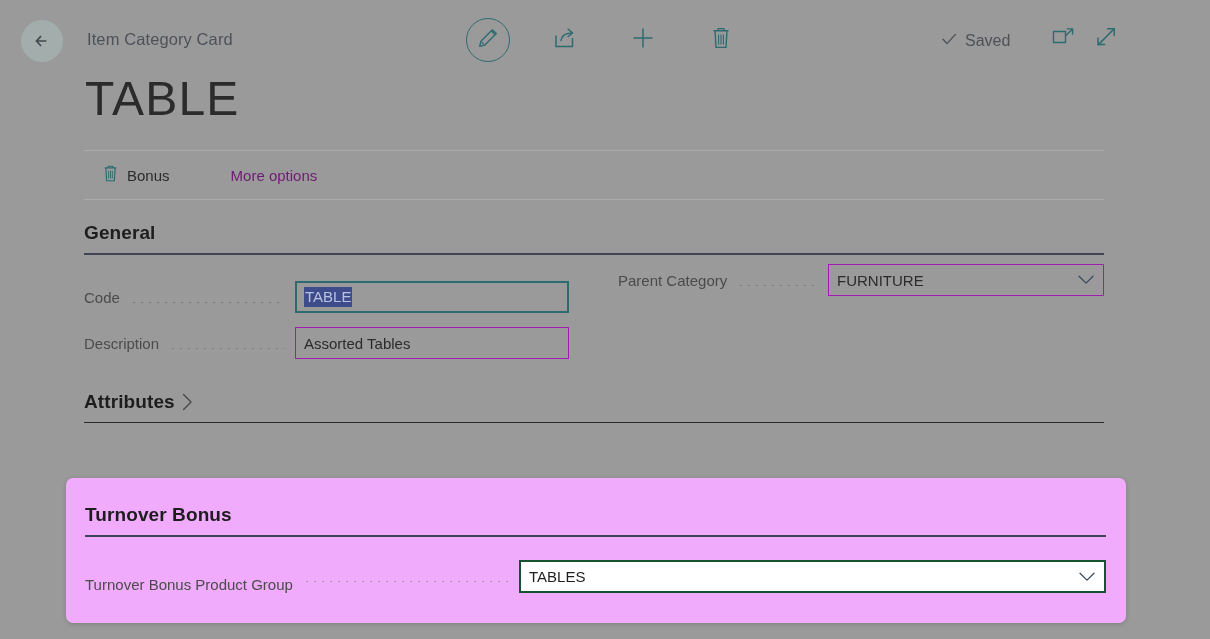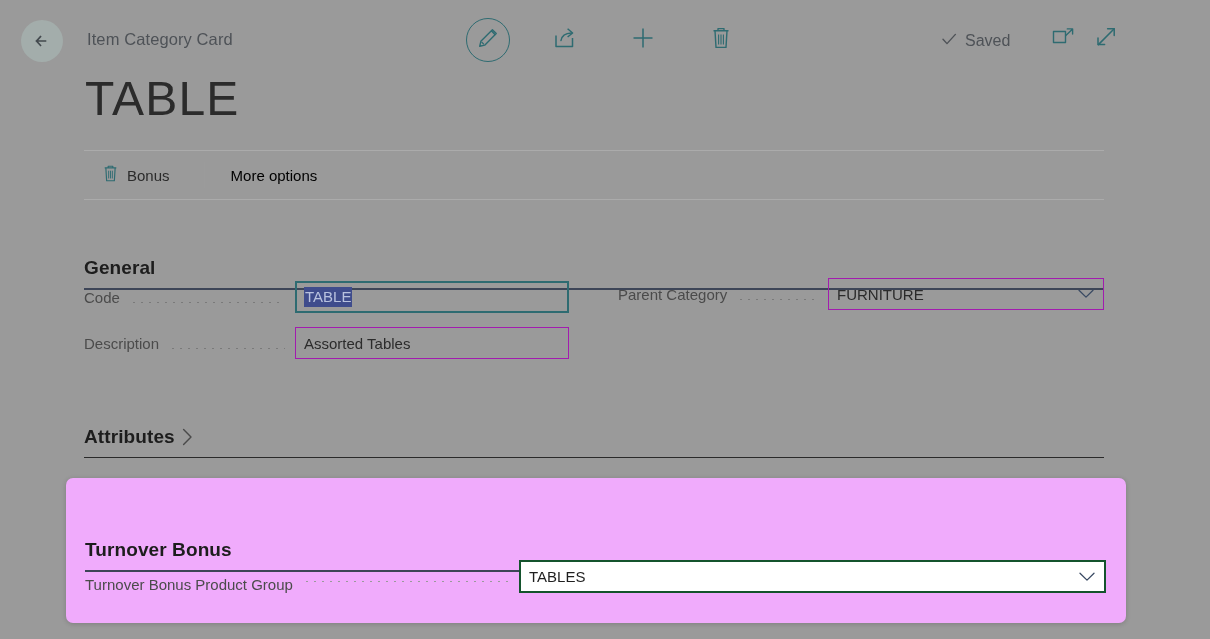--- a/index.html
+++ b/index.html
@@ -100,28 +100,27 @@
     color: #323232;
     cursor: pointer;
     padding: 0 4px;
   }
   #action-delete { margin-left: 14px; color: #2b2b2b; }
   .action-sep {
     width: 1px; height: 26px;
     background: #9b9b9b;
     margin: 0 22px 0 30px;
   }
-  #action-more { color: #000000; }
+  #action-more { color: #701a75; }
 
   
   .section {
     position: absolute;
     left: 84px;
     width: 1020px;
-    margin-top: 35px;
   }
   .section-title {
     font-size: 19px;
     font-weight: 700;
     color: #1d1d1d;
     letter-spacing: .1px;
     padding-bottom: 9px;
     display: flex; align-items: center; gap: 4px;
   }
   .section-rule {
@@ -187,21 +186,21 @@
     width: 34px;
     display: flex; align-items: center; justify-content: center;
     color: #3a4a63;
   }
 
   
   #field-code         { left: 84px;  top: 281px; width: 485px; }
   #field-code .input-box      { width: 274px; margin-left: auto; }
   #field-description  { left: 84px;  top: 327px; width: 485px; justify-content: center; }
   #field-description .input-box { width: 274px; margin-left: auto; }
-  #field-parent       { left: 618px; top: 278px; width: 486px; }
+  #field-parent       { left: 618px; top: 264px; width: 486px; }
   #field-parent .input-box    { width: 276px; margin-left: auto; }
 
   
   #turnover-panel {
     position: absolute;
     left: 66px; top: 478px;
     width: 1060px; height: 145px;
     background: #f0abfc;
     border-radius: 7px;
     box-shadow: 0 1px 5px rgba(0,0,0,0.18);

